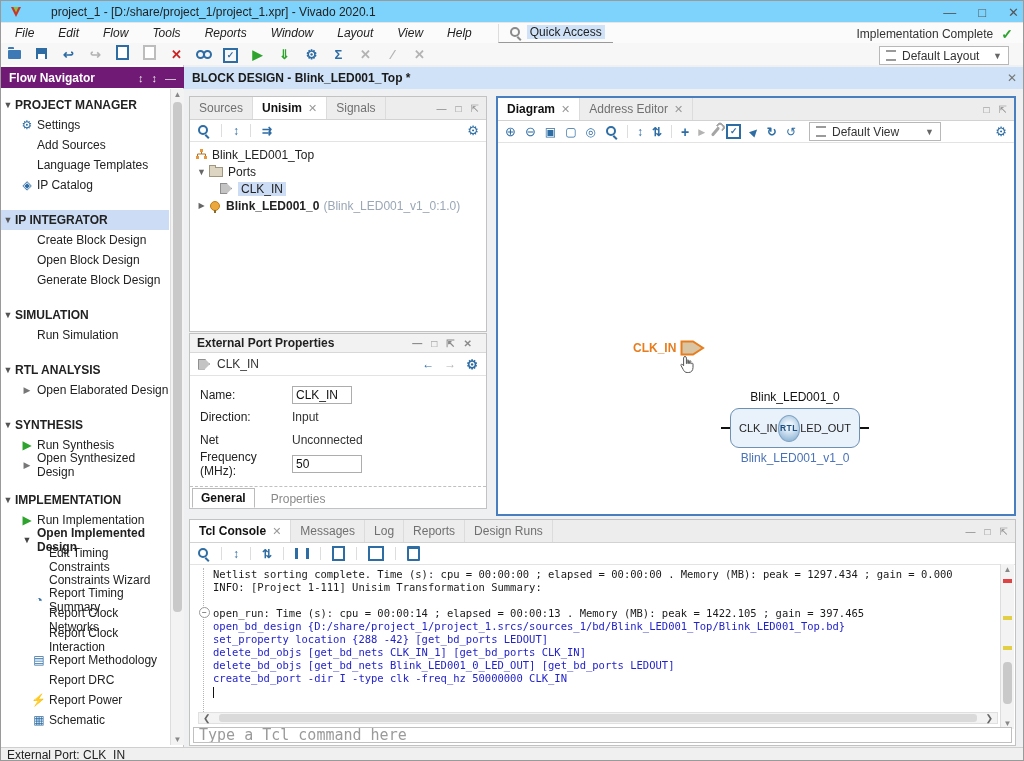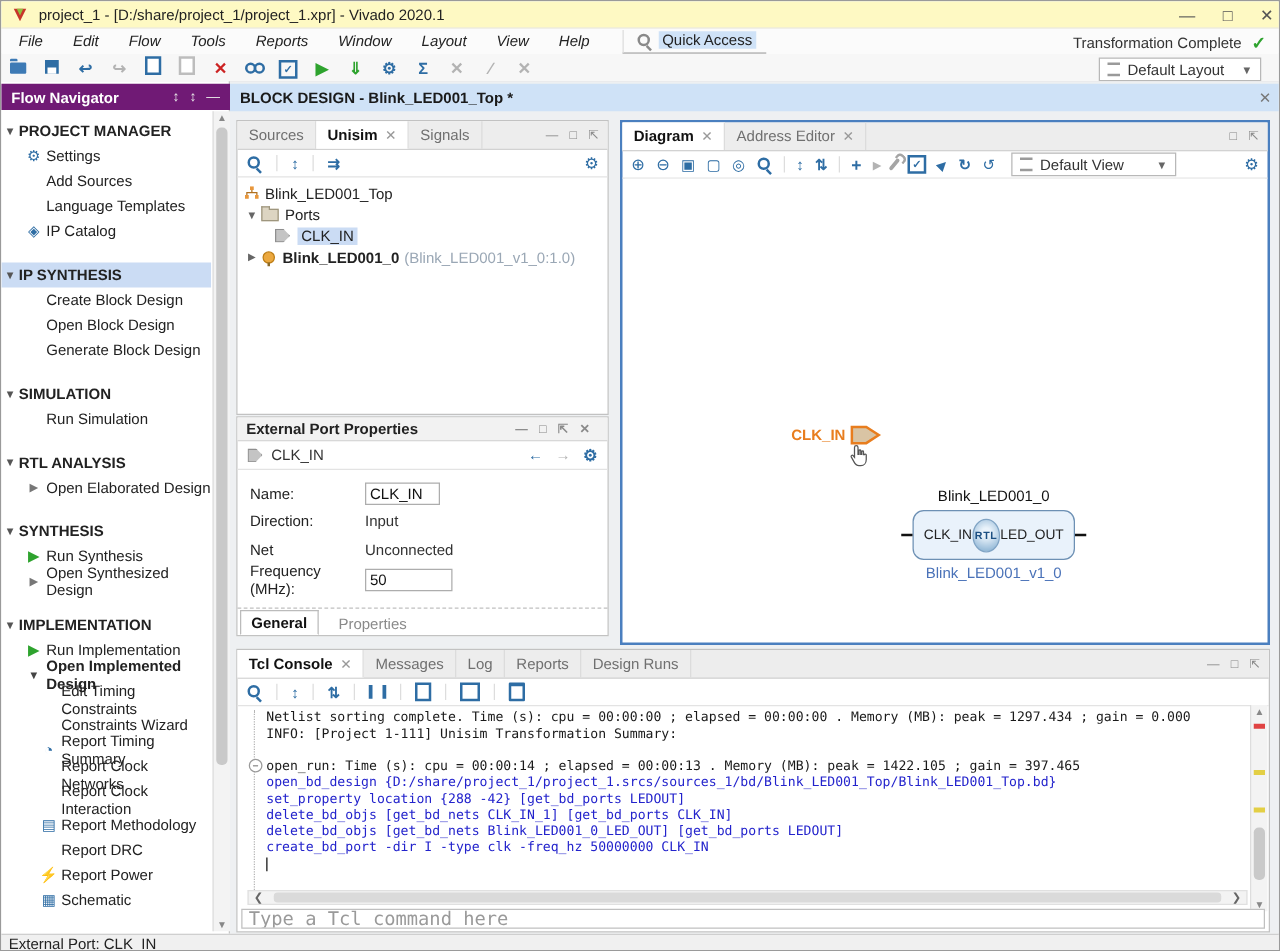--- a/index.html
+++ b/index.html
@@ -1,21 +1,21 @@
 <!DOCTYPE html>
 <html><head>
 <meta charset="utf-8">
 <style>
   html,body{margin:0;padding:0;background:#dcdcdc;}
   #app{position:relative;width:1024px;height:761px;background:#fff;font-family:"Liberation Sans",sans-serif;
        font-size:12px;color:#333;overflow:hidden;border:1px solid #9a9a9a;box-sizing:border-box;}
   .abs{position:absolute;}
   
-  #titlebar{left:0;top:0;width:1024px;height:22px;background:#fef9c3;border-bottom:1px solid #e6e6e6;
-            display:flex;align-items:center;padding-left:8px;box-sizing:border-box;}
+  #titlebar{left:0;top:0;width:1024px;height:22px;background:#7dd3fc;border-bottom:1px solid #e6e6e6;
+            display:flex;align-items:center;padding-left:8px;box-sizing:border-box;gap:20px;}
   #titlebar .t{margin-left:8px;color:#222;}
   .winbtns{position:absolute;right:6px;top:0;height:22px;display:flex;align-items:center;gap:22px;color:#555;font-size:13px;}
   #menubar{left:0;top:22px;width:1024px;height:20px;background:#fbfbfb;display:flex;align-items:center;}
   #menubar .mi{padding:0 12px;color:#222;font-style:italic;}
   #menubar .mi:first-child{padding-left:14px;}
   #qa{display:flex;align-items:center;gap:5px;margin-left:14px;border-left:1px solid #ddd;border-bottom:1px solid #999;
       padding:1px 8px 2px 10px;height:15px;}
   #qa .qtext{background:#cfe2f7;padding:0 3px;color:#222;}
   #flowstate{position:absolute;right:10px;top:25px;display:flex;align-items:center;gap:8px;color:#333;}
   #flowstate .ck{color:#2ea32e;font-weight:bold;font-size:14px;}
@@ -163,21 +163,21 @@
     <span class="mi">Window</span>
     <span class="mi">Layout</span>
     <span class="mi">View</span>
     <span class="mi">Help</span>
     <span id="qa">
       <span class="mag gr"></span>
       <span class="qtext">Quick Access</span>
     </span>
   </div>
   <div class="abs" id="flowstate">
-    <span>Transformation Complete</span>
+    <span>Implementation Complete</span>
     <span class="ck">✓</span>
   </div>
 
   <div class="abs" id="toolbar">
     <span class="tbi"><span class="fold"></span></span>
     <span class="tbi"><span class="floppy"></span></span>
     <span class="tbi blue">↩</span>
     <span class="tbi gray">↪</span>
     <span class="tbi"><span class="doc"></span></span>
     <span class="tbi"><span class="doc gr"></span></span>
@@ -221,21 +221,21 @@
       </div>
     <div class="nav-it noic">
         <span>Language Templates</span>
       </div>
     <div class="nav-it">
         <span class="nico blue">◈</span>
         <span>IP Catalog</span>
       </div>
     <div class="nav-sec sel">
         <span class="chv">▼</span>
-        <span>IP SYNTHESIS</span>
+        <span>IP INTEGRATOR</span>
       </div>
     <div class="nav-it noic">
         <span>Create Block Design</span>
       </div>
     <div class="nav-it noic">
         <span>Open Block Design</span>
       </div>
     <div class="nav-it noic">
         <span>Generate Block Design</span>
       </div>

